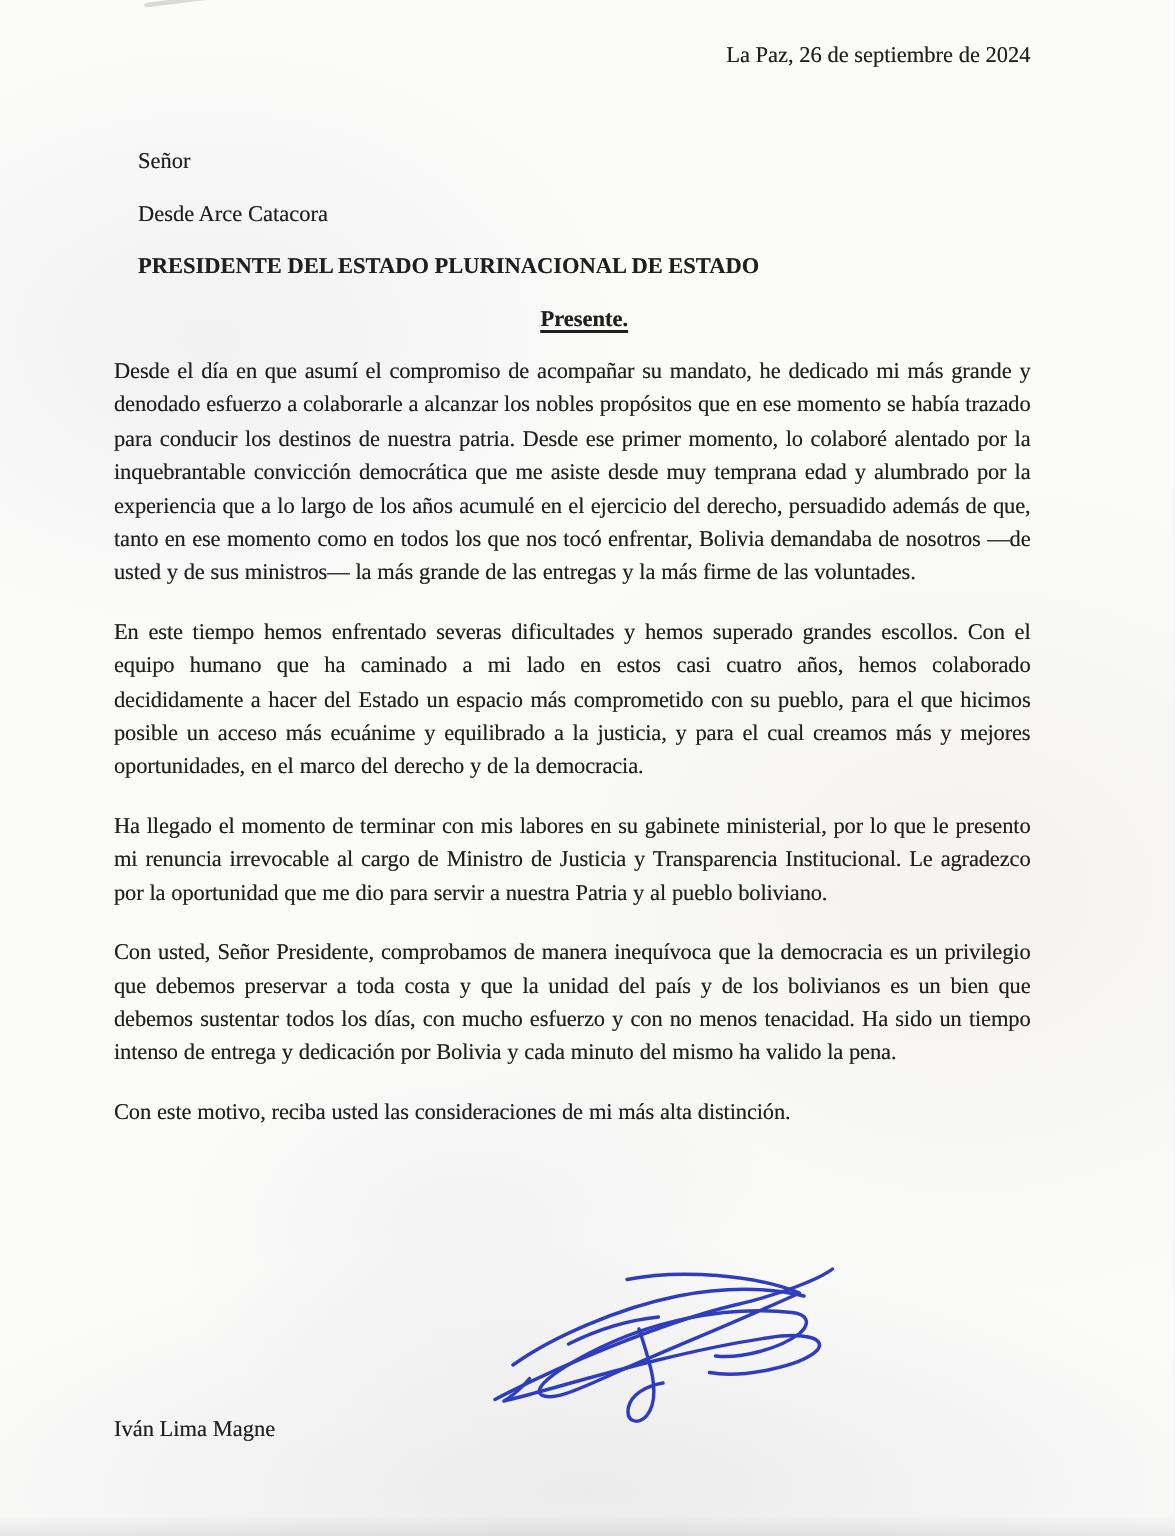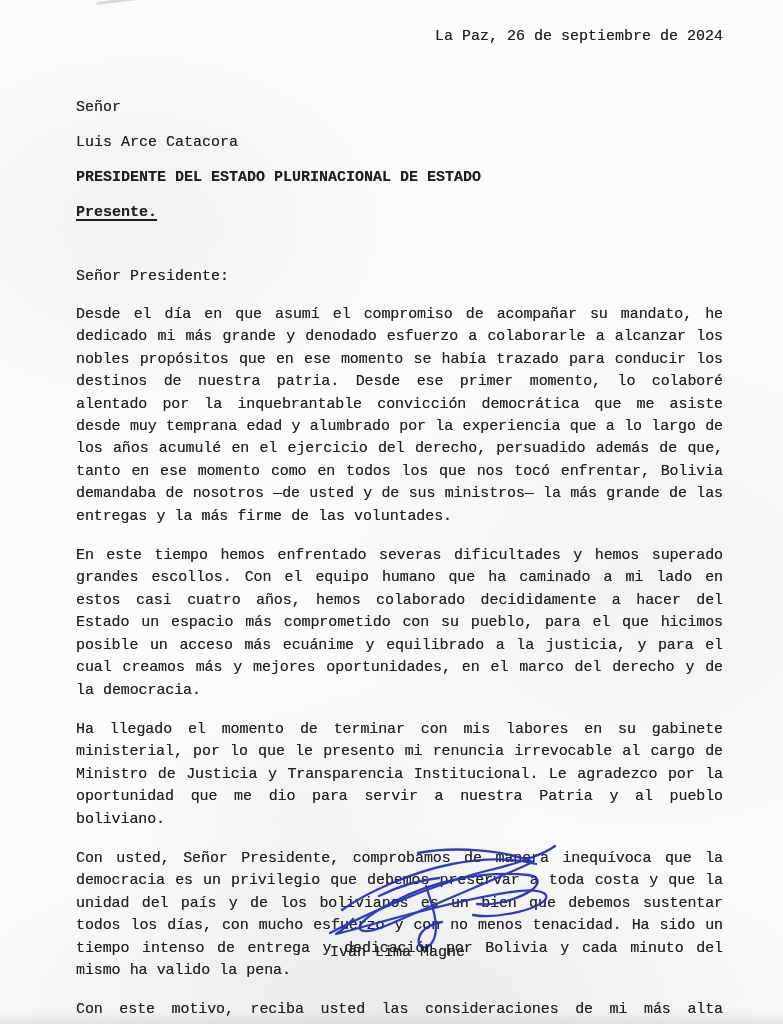--- a/index.html
+++ b/index.html
@@ -13,24 +13,24 @@
     width: 783px;
     height: 1024px;
     margin: 0 auto;
     background-color: #fbfbfa;
     background-image:
       radial-gradient(ellipse 420px 300px at 18% 22%, rgba(230,230,234,0.45), transparent 70%),
       radial-gradient(ellipse 520px 420px at 82% 58%, rgba(233,231,229,0.40), transparent 72%),
       radial-gradient(ellipse 640px 220px at 50% 97%, rgba(219,219,223,0.50), transparent 75%),
       radial-gradient(ellipse 300px 200px at 40% 80%, rgba(228,227,231,0.35), transparent 70%);
     overflow: hidden;
-    font-family: Liberation Mono, monospace;
+    font-family: Liberation Serif, serif;
     color: #1f1f1f;
     box-sizing: border-box;
-    padding: 0 60px 0 76px;
+    padding: 0 96px 0 76px;
   }
   .page::after {
     content: "";
     position: absolute;
     left: 0; right: 0; bottom: 0;
     height: 14px;
     background: linear-gradient(to bottom, rgba(0,0,0,0), rgba(118,118,124,0.14));
     pointer-events: none;
   }
   .scan-artifact {
@@ -47,30 +47,31 @@
   p { margin: 0; }
   .dateline {
     margin-top: 26px;
     text-align: right;
     font-size: 15px;
     line-height: 22px;
     text-shadow: 0 0 0.4px rgba(20,20,20,0.55);
   }
   .recipient { margin-top: 49px; }
   .recipient p {
-    margin: 0 0 13px 0;
+    margin: 0 0 13px 16px;
     font-size: 15px;
     line-height: 22px;
     text-shadow: 0 0 0.4px rgba(20,20,20,0.55);
   }
   .bold { font-weight: bold; }
   .underline {
     text-decoration: underline;
     text-decoration-thickness: 1.5px;
     text-underline-offset: 3px;
+    text-align: center;
   }
   .greeting {
     margin: 42px 0 16px 0;
     font-size: 15px;
     line-height: 22px;
     text-shadow: 0 0 0.4px rgba(20,20,20,0.55);
   }
   .body {
     margin: 0 0 17px 0;
     font-size: 15px;
@@ -84,43 +85,42 @@
     position: absolute;
     left: 322px;
     top: 840px;
     pointer-events: none;
   }
   .signer {
     position: absolute;
     left: 76px;
     right: 64px;
     top: 942px;
-    text-align: center;
+    text-align: left;
     font-size: 15px;
     line-height: 22px;
     text-shadow: 0 0 0.4px rgba(20,20,20,0.55);
   }
 </style>
 </head>
 <body>
 
 <div class="page">
 
   <div class="scan-artifact"></div>
 
   <p class="dateline">La Paz, 26 de septiembre de 2024</p>
 
   <div class="recipient">
     <p>Señor</p>
-    <p>Luis Arce Catacora</p>
+    <p>Desde Arce Catacora</p>
     <p class="bold">PRESIDENTE DEL ESTADO PLURINACIONAL DE ESTADO</p>
     <p class="bold underline">Presente.</p>
   </div>
 
-  <p class="greeting">Señor Presidente:</p>
 
   <p class="body">Desde el día en que asumí el compromiso de acompañar su mandato, he dedicado mi más grande y denodado esfuerzo a colaborarle a alcanzar los nobles propósitos que en ese momento se había trazado para conducir los destinos de nuestra patria. Desde ese primer momento, lo colaboré alentado por la inquebrantable convicción democrática que me asiste desde muy temprana edad y alumbrado por la experiencia que a lo largo de los años acumulé en el ejercicio del derecho, persuadido además de que, tanto en ese momento como en todos los que nos tocó enfrentar, Bolivia demandaba de nosotros —de usted y de sus ministros— la más grande de las entregas y la más firme de las voluntades.</p>
   <p class="body">En este tiempo hemos enfrentado severas dificultades y hemos superado grandes escollos. Con el equipo humano que ha caminado a mi lado en estos casi cuatro años, hemos colaborado decididamente a hacer del Estado un espacio más comprometido con su pueblo, para el que hicimos posible un acceso más ecuánime y equilibrado a la justicia, y para el cual creamos más y mejores oportunidades, en el marco del derecho y de la democracia.</p>
   <p class="body">Ha llegado el momento de terminar con mis labores en su gabinete ministerial, por lo que le presento mi renuncia irrevocable al cargo de Ministro de Justicia y Transparencia Institucional. Le agradezco por la oportunidad que me dio para servir a nuestra Patria y al pueblo boliviano.</p>
   <p class="body">Con usted, Señor Presidente, comprobamos de manera inequívoca que la democracia es un privilegio que debemos preservar a toda costa y que la unidad del país y de los bolivianos es un bien que debemos sustentar todos los días, con mucho esfuerzo y con no menos tenacidad. Ha sido un tiempo intenso de entrega y dedicación por Bolivia y cada minuto del mismo ha valido la pena.</p>
   <p class="body">Con este motivo, reciba usted las consideraciones de mi más alta distinción.</p>
 
   <svg class="signature-svg" width="245" height="112" viewBox="0 0 245 112" aria-hidden="true">
     <g fill="none" stroke="#2433bd" stroke-width="2.3" stroke-linecap="round" stroke-linejoin="round" opacity="0.95">
       <path d="M 8,93 C 48,72 118,42 168,30 C 198,23 224,13 233,6"></path>

